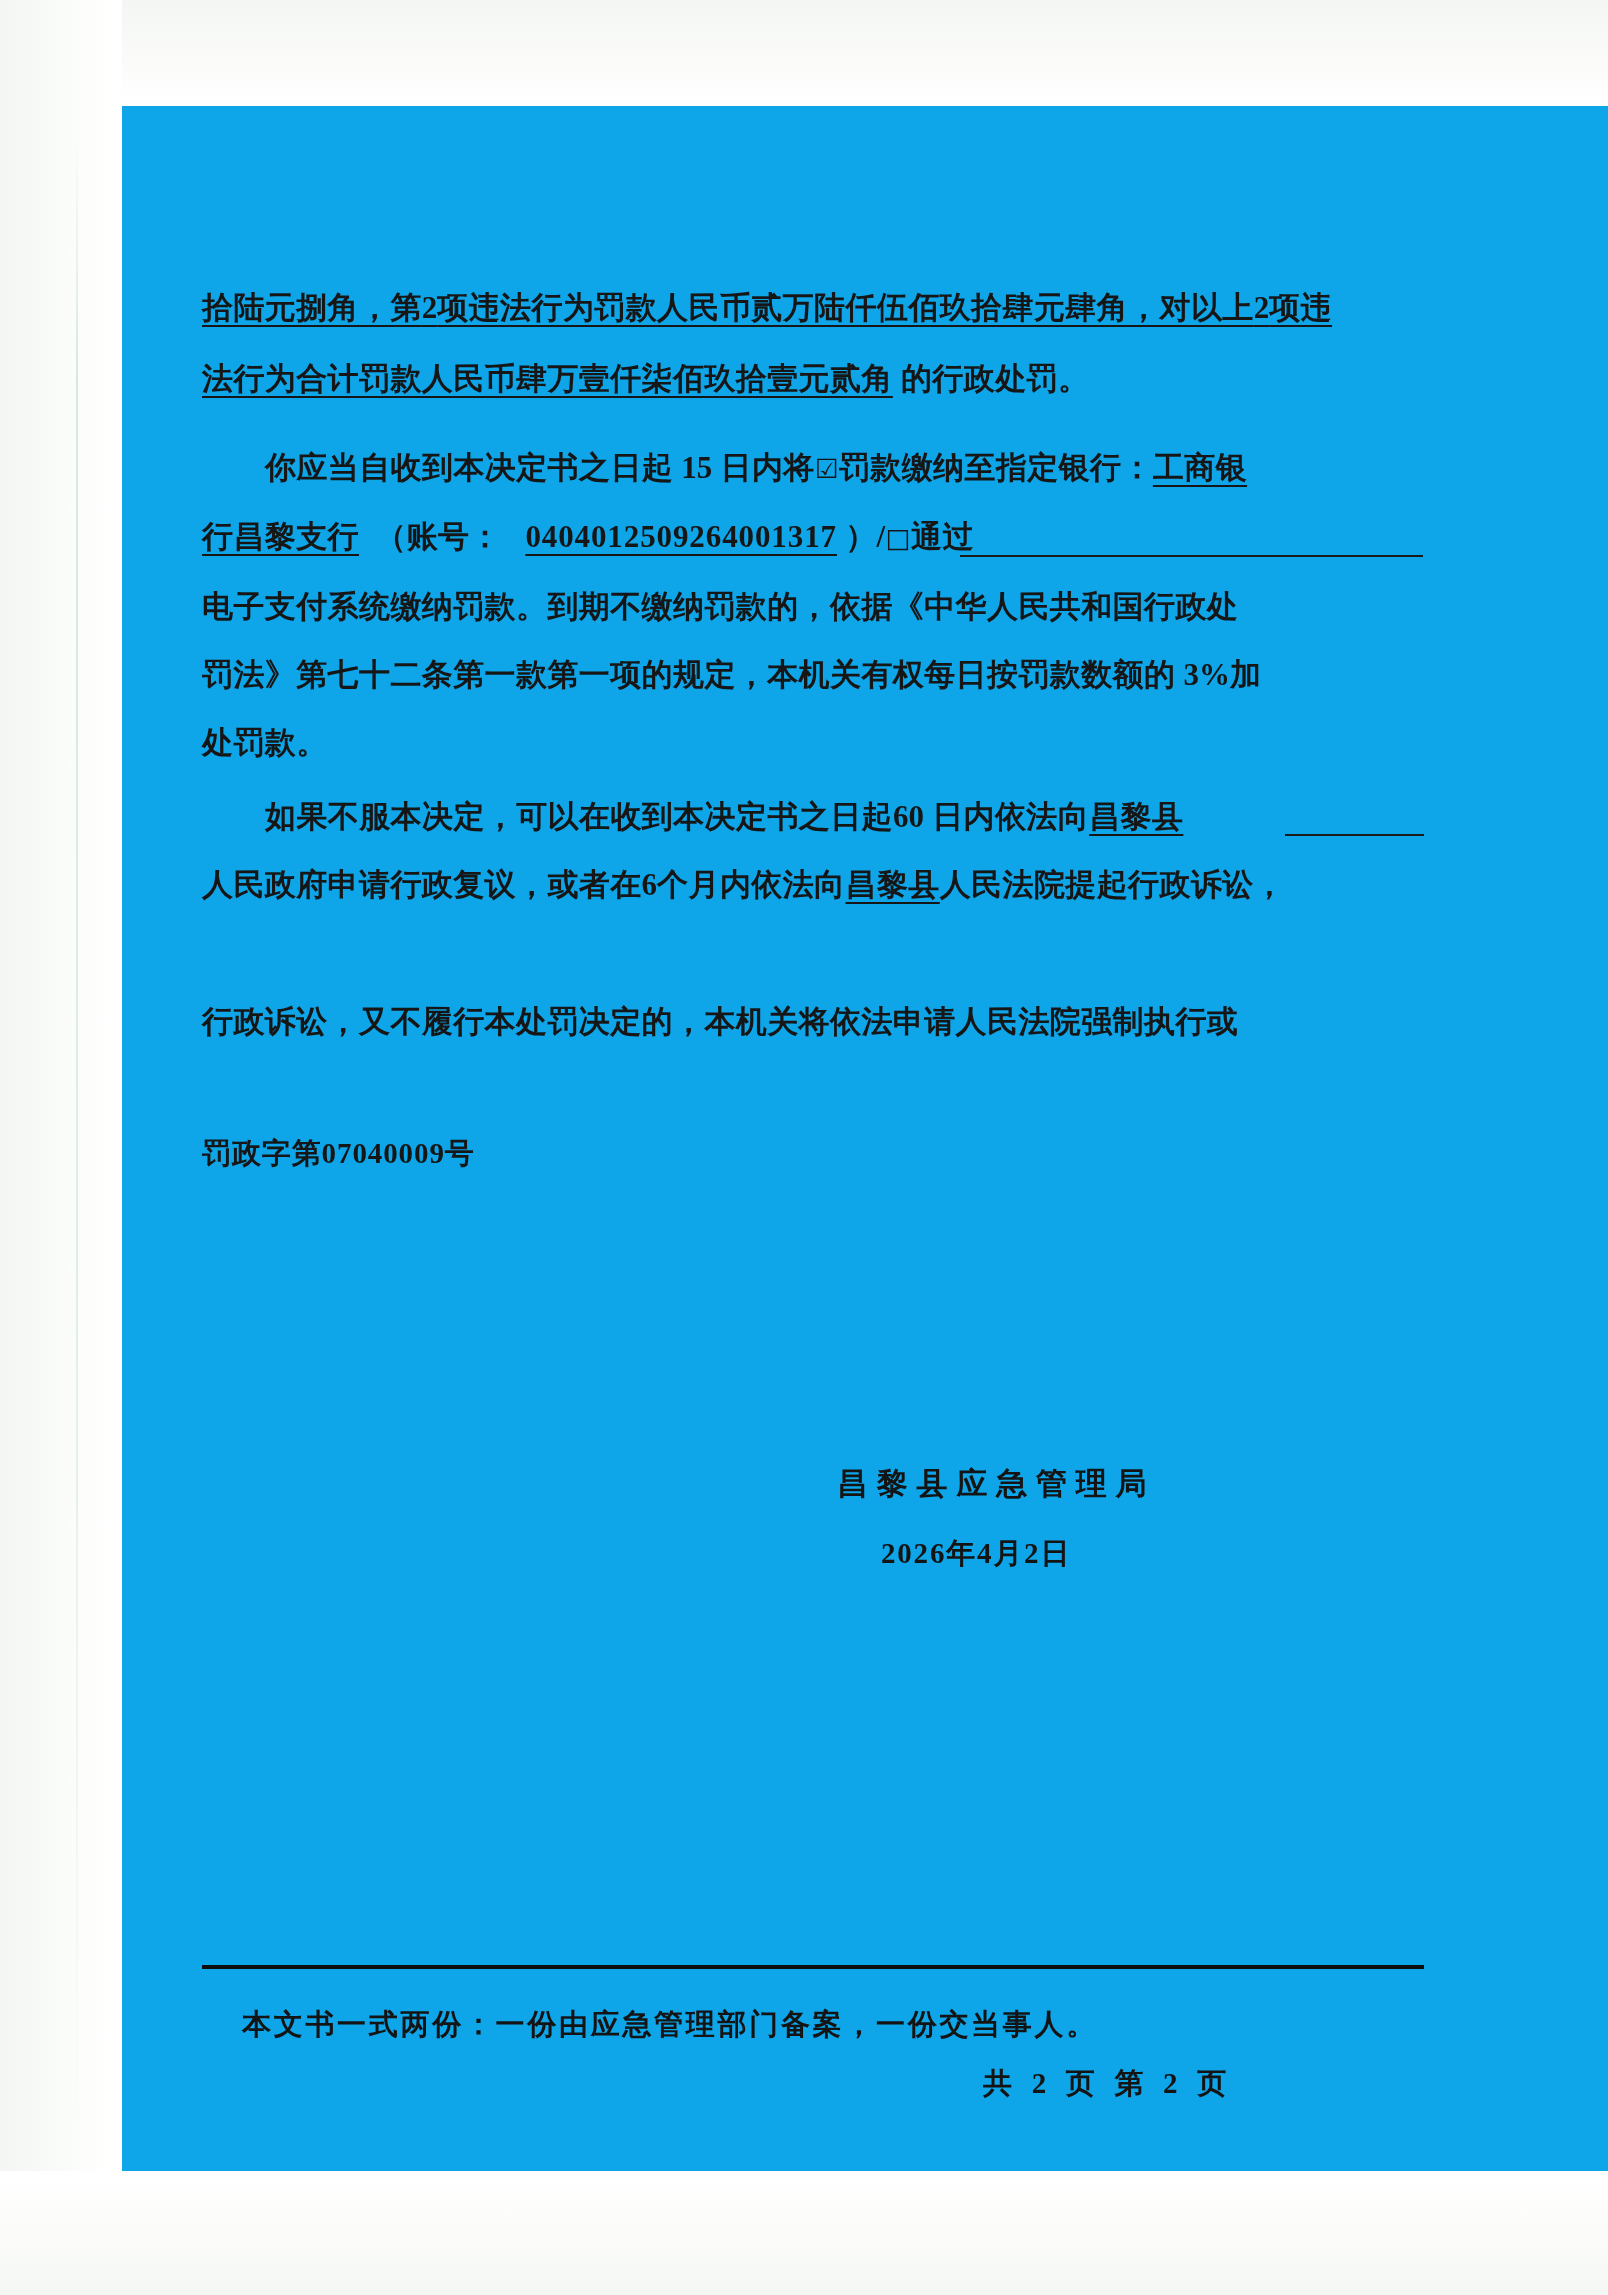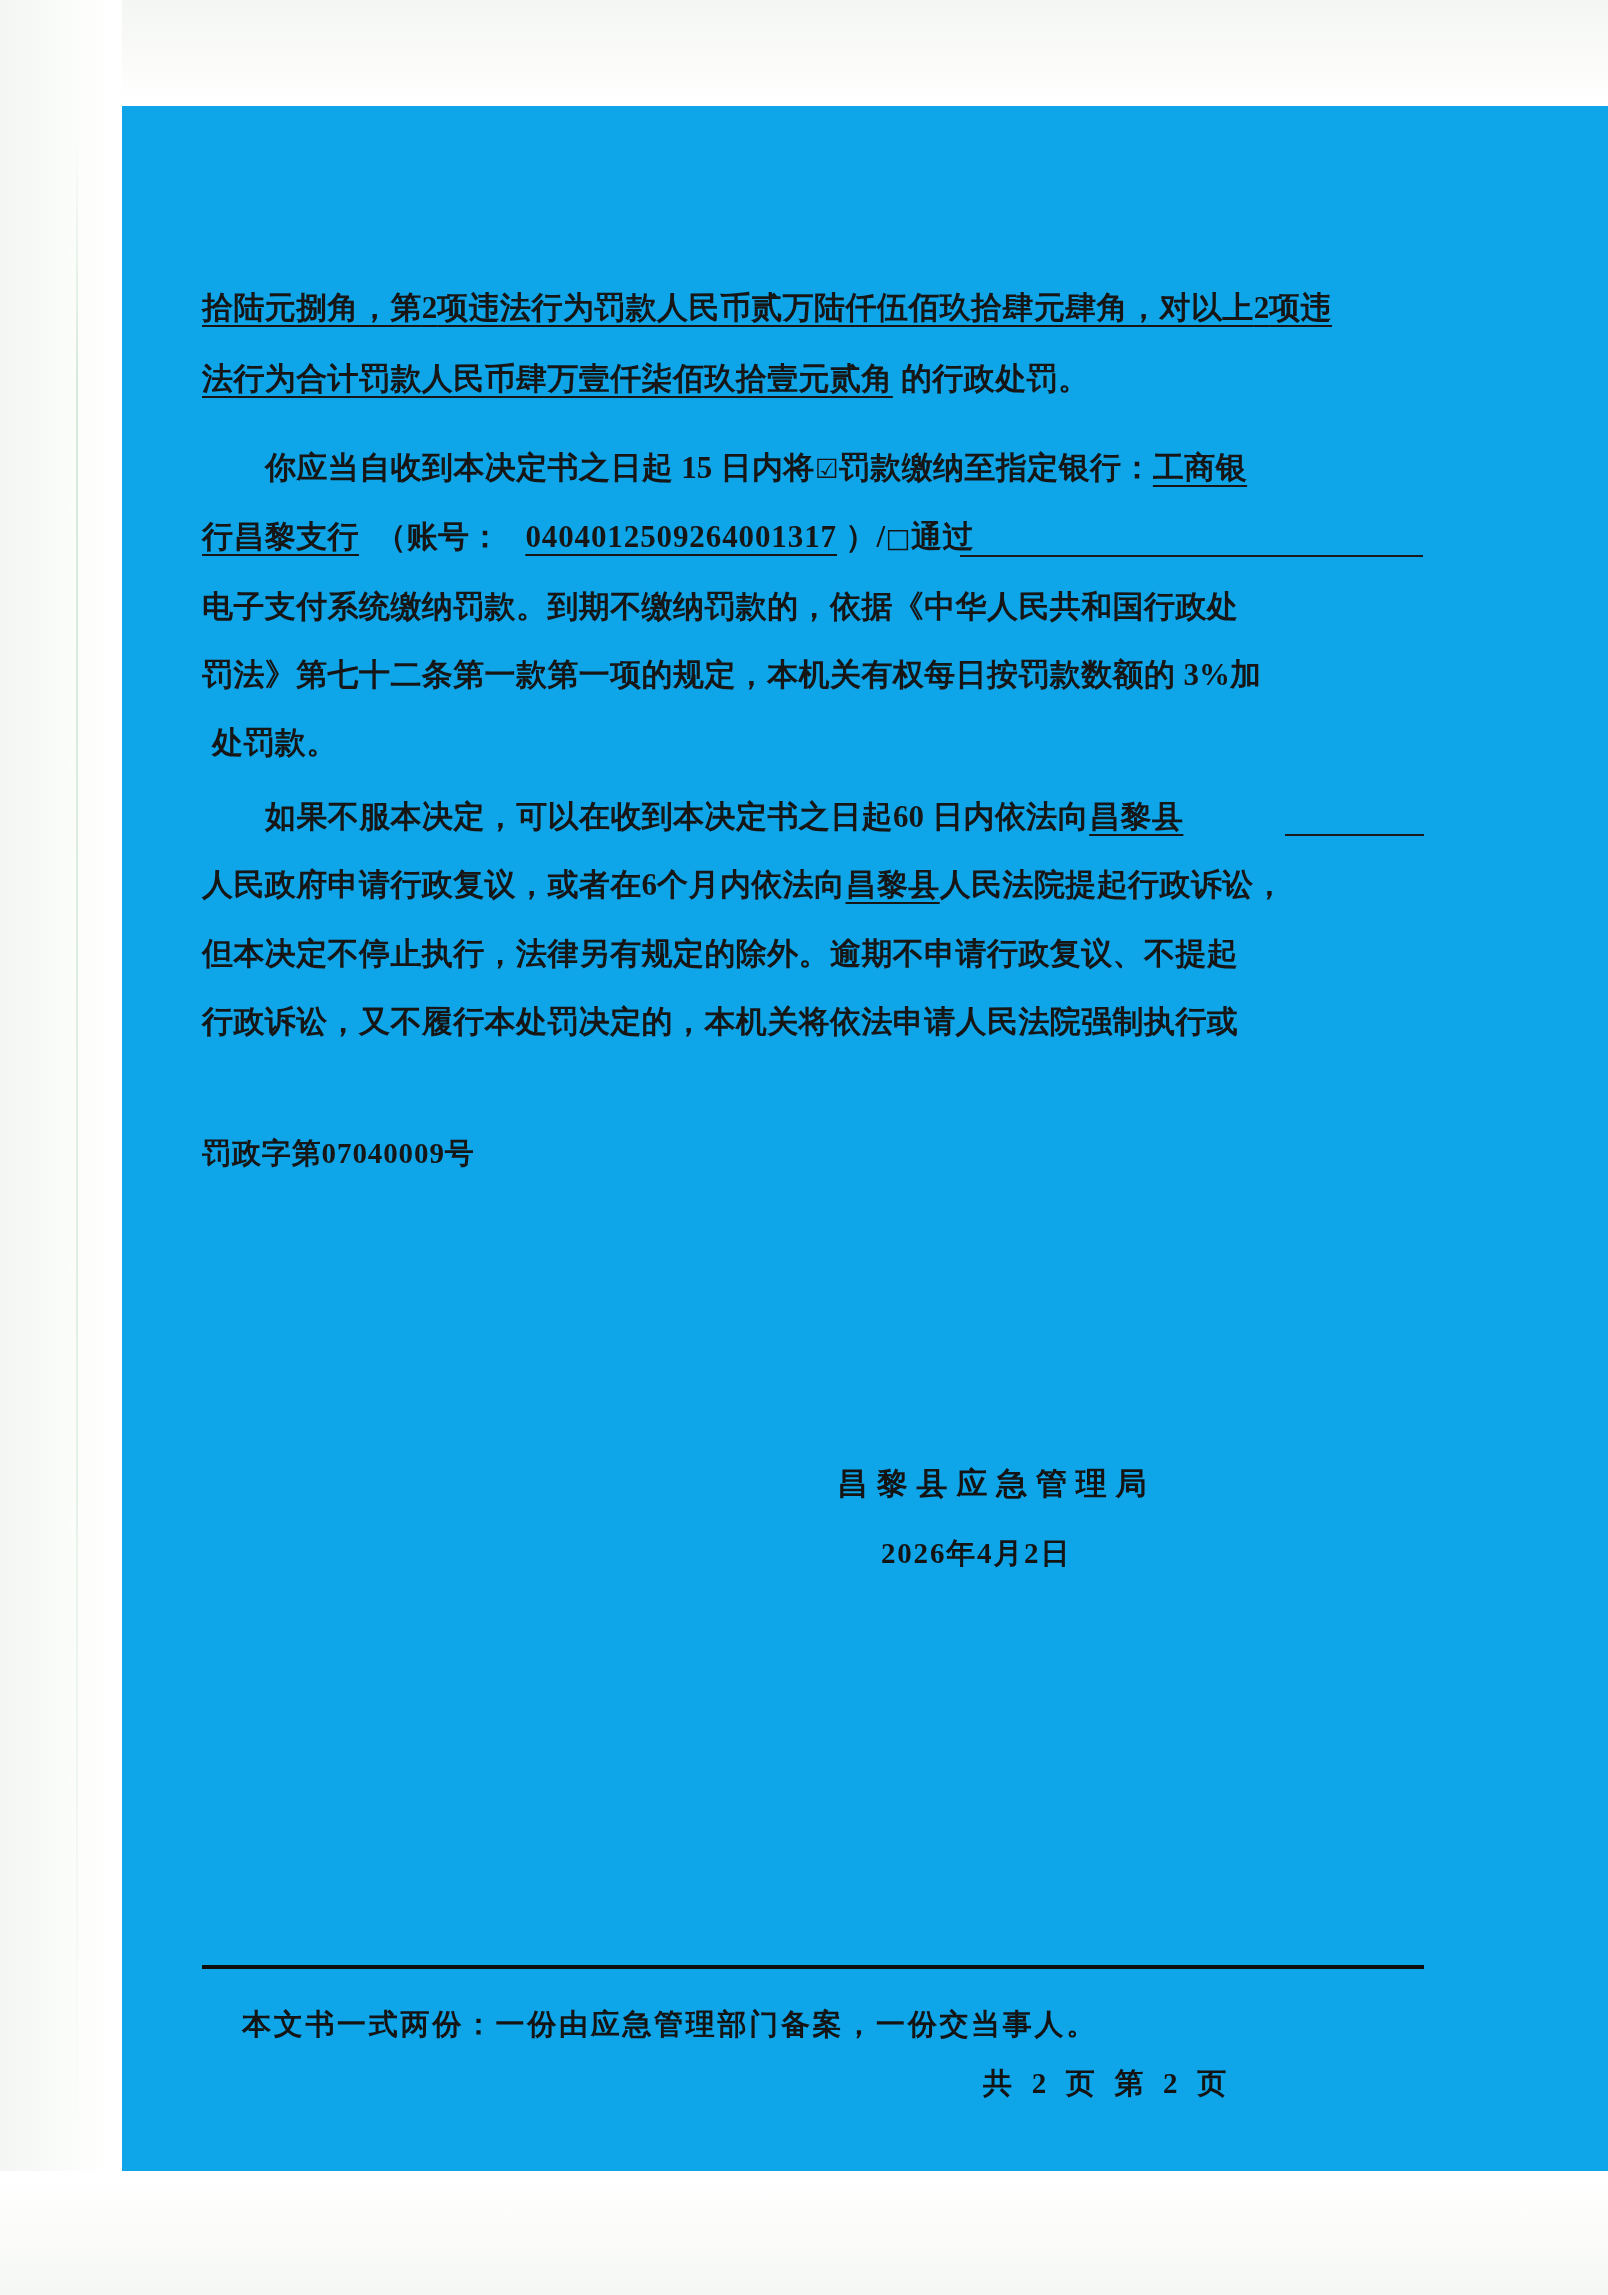--- a/index.html
+++ b/index.html
@@ -148,36 +148,33 @@
   <div class="rule" style="left:960px; top:555px; width:463px;"></div>
 
   <div class="ln" style="left:202px; top:586px;">
     <span>电子支付系统缴纳罚款。到期不缴纳罚款的，依据《中华人民共和国行政处</span>
   </div>
 
   <div class="ln" style="left:202px; top:654px;">
     <span>罚法》第七十二条第一款第一项的规定，本机关有权每日按罚款数额的</span><span>&nbsp;</span><span class="num">3%</span><span>加</span>
   </div>
 
-  <div class="ln" style="left:212px; top:722px;">
+  <div class="ln" style="left:202px; top:722px;">
     <span>处罚款。</span>
   </div>
 
   <div class="ln" style="left:265px; top:796px;">
     <span>如果不服本决定，可以在收到本决定书之日起</span><span class="num">60</span><span>&nbsp;</span><span>日内依法向</span><span class="u">昌黎县</span>
   </div>
   <div class="rule" style="left:1285px; top:834px; width:139px;"></div>
 
   <div class="ln" style="left:202px; top:864px;">
     <span>人民政府申请行政复议，或者在</span><span class="num">6</span><span>个月内依法向</span><span class="u">昌黎县</span><span>人民法院提起行政诉讼，</span>
   </div>
 
-  <div class="ln" style="left:202px; top:933px;">
-    <span>但本决定不停止执行，法律另有规定的除外。逾期不申请行政复议、不提起</span>
-  </div>
 
   <div class="ln" style="left:202px; top:1001px;text-align:center;">
     <span>行政诉讼，又不履行本处罚决定的，本机关将依法申请人民法院强制执行或</span>
   </div>
 
 
   <div class="docno" style="left:202px; top:1134px;">
     <span>罚政字第07040009号</span>
   </div>
 

